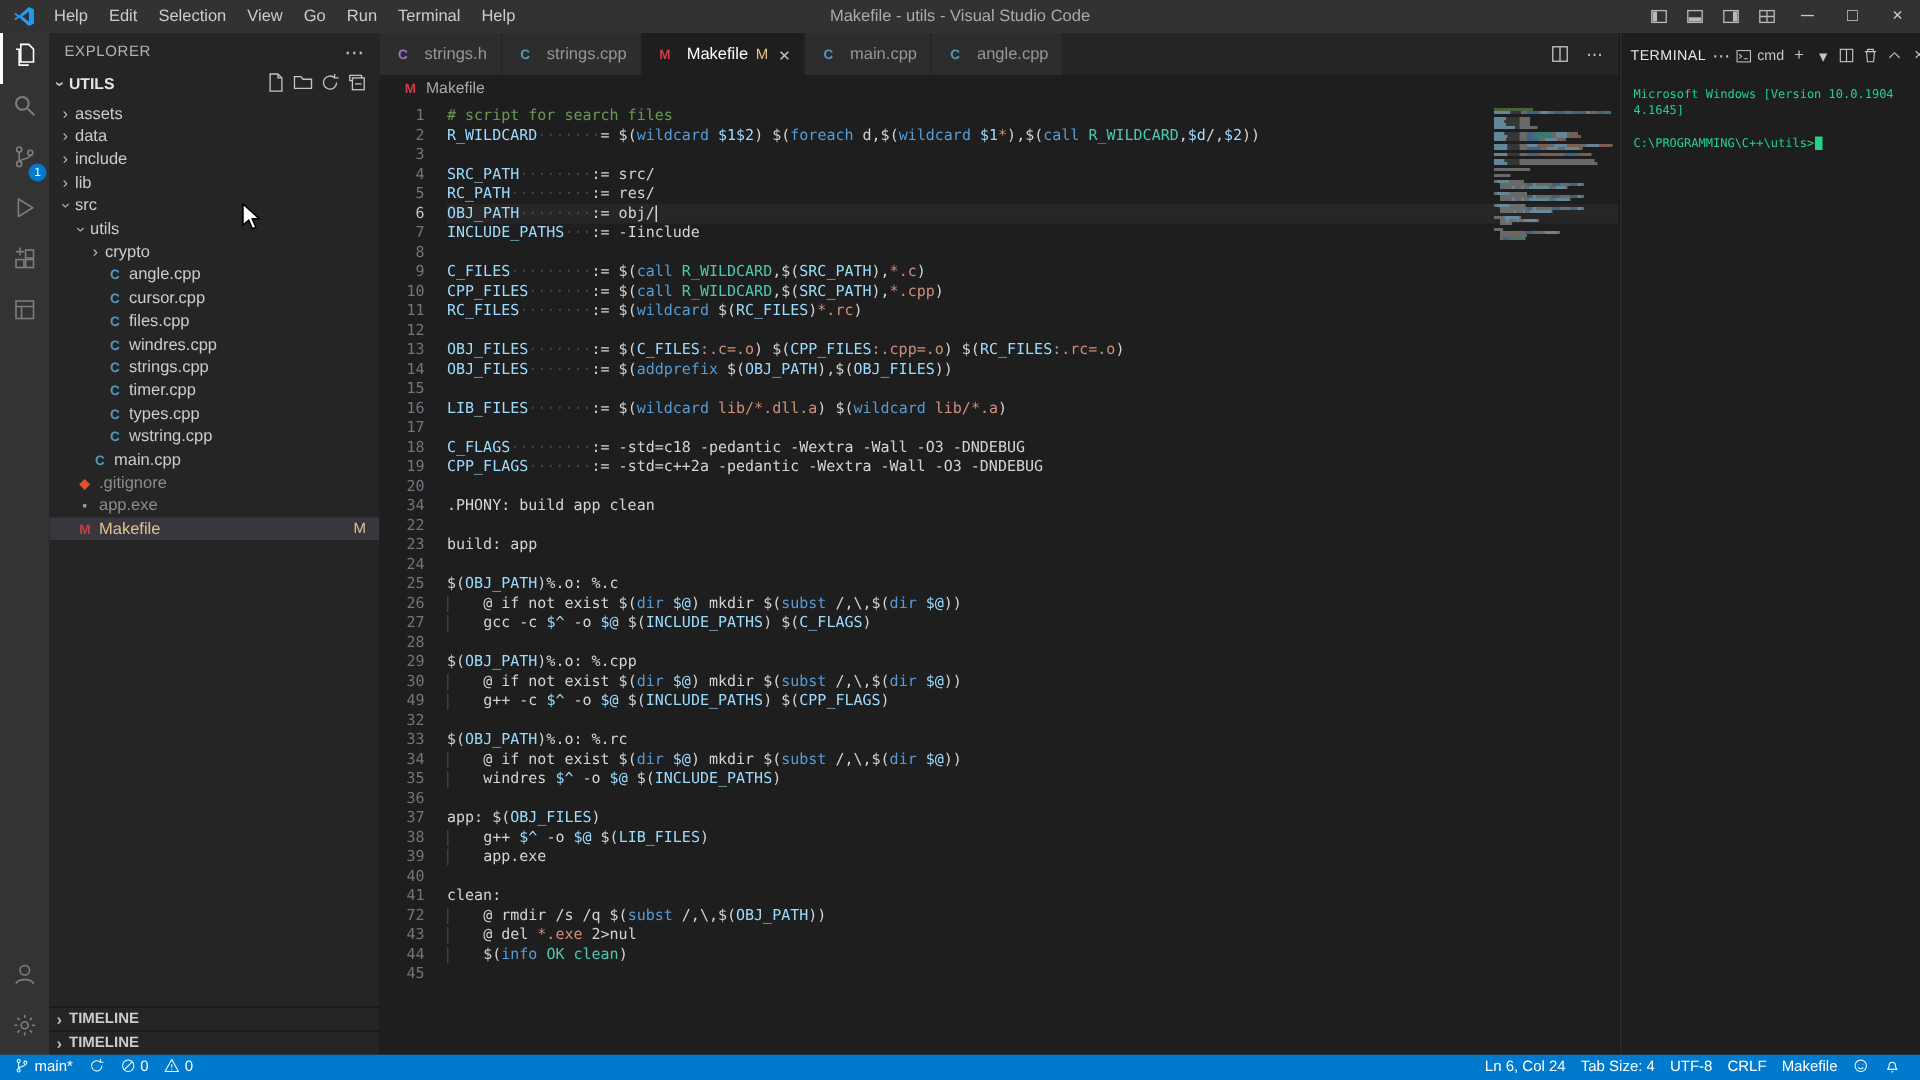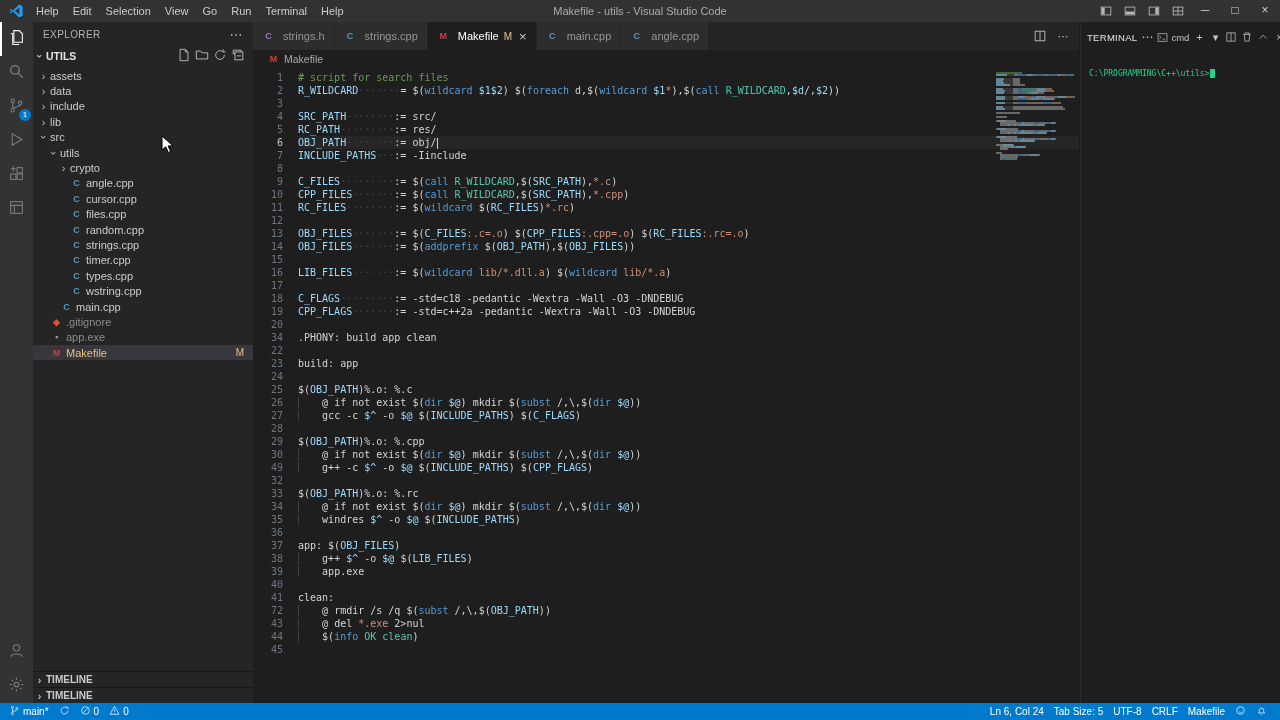--- a/index.html
+++ b/index.html
@@ -288,21 +288,21 @@
           <span class="tree-label">cursor.cpp</span>
         </div>
         <div class="tree-row" style="padding-left: 24px;">
           <span class="twisty"></span>
           <span class="file-ico" style="color: rgb(81, 154, 186);">C</span>
           <span class="tree-label">files.cpp</span>
         </div>
         <div class="tree-row" style="padding-left: 24px;">
           <span class="twisty"></span>
           <span class="file-ico" style="color: rgb(81, 154, 186);">C</span>
-          <span class="tree-label">random.cpp</span>
+          <span class="tree-label">windres.cpp</span>
         </div>
         <div class="tree-row" style="padding-left: 24px;">
           <span class="twisty"></span>
           <span class="file-ico" style="color: rgb(81, 154, 186);">C</span>
           <span class="tree-label">strings.cpp</span>
         </div>
         <div class="tree-row" style="padding-left: 24px;">
           <span class="twisty"></span>
           <span class="file-ico" style="color: rgb(81, 154, 186);">C</span>
           <span class="tree-label">timer.cpp</span>
@@ -755,20 +755,21 @@
           </span>
           <span class="term-action">
             <svg viewBox="0 0 16 16" fill="none" stroke="currentColor">
               <path d="M3.5 10L8 5.5 12.5 10"></path>
             </svg>
           </span>
           <span class="term-action">×</span>
         </span>
     </div>
     <div class="term-body" style="color: rgb(35, 209, 139);">
+        <div class="t-line">Microsoft Windows [Version 10.0.19044.1645]</div>
         <div class="t-line">&nbsp;</div>
         <div class="t-line"><span>C:\PROGRAMMING\C++\utils&gt;</span><span class="t-cursor" style="background: rgb(35, 209, 139);"></span></div>
       </div>
   </div>
 </div>
 
 <div class="statusbar">
   <div id="status-left" style="display:flex">
       <div class="sb-item">
         <span><svg viewBox="0 0 16 16" fill="none" stroke="currentColor">
@@ -797,21 +798,21 @@
             <path d="M8 6.5v3.2M8 11.5v.8"></path>
           </svg></span>
         <span>0</span>
       </div>
     </div>
   <div class="statusbar-right" id="status-right">
       <div class="sb-item">
         <span>Ln 6, Col 24</span>
       </div>
       <div class="sb-item">
-        <span>Tab Size: 5</span>
+        <span>Tab Size: 4</span>
       </div>
       <div class="sb-item">
         <span>UTF-8</span>
       </div>
       <div class="sb-item">
         <span>CRLF</span>
       </div>
       <div class="sb-item">
         <span>Makefile</span>
       </div>

